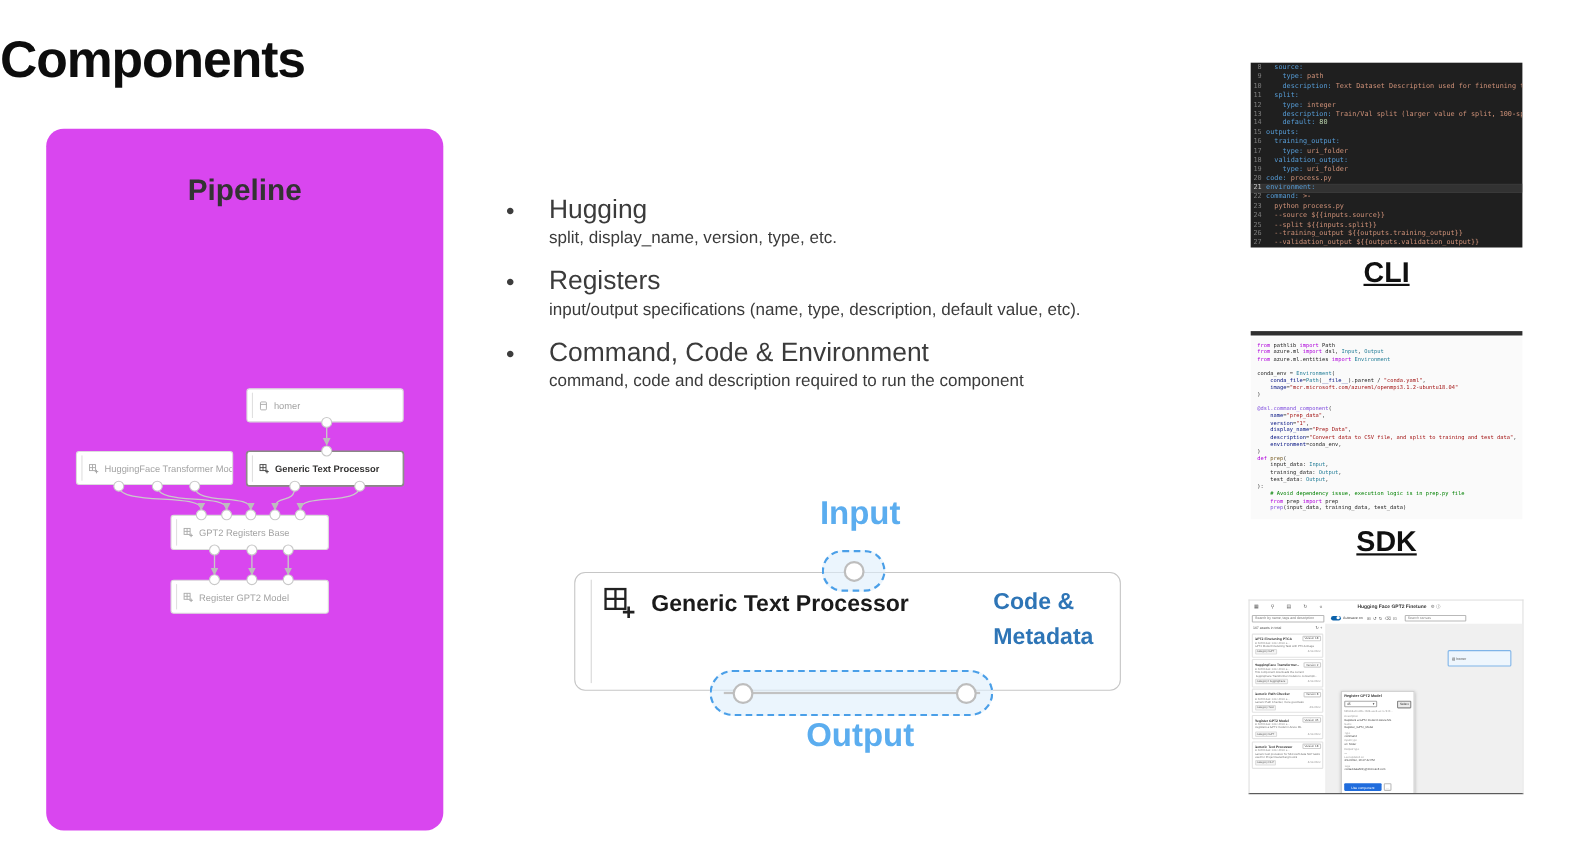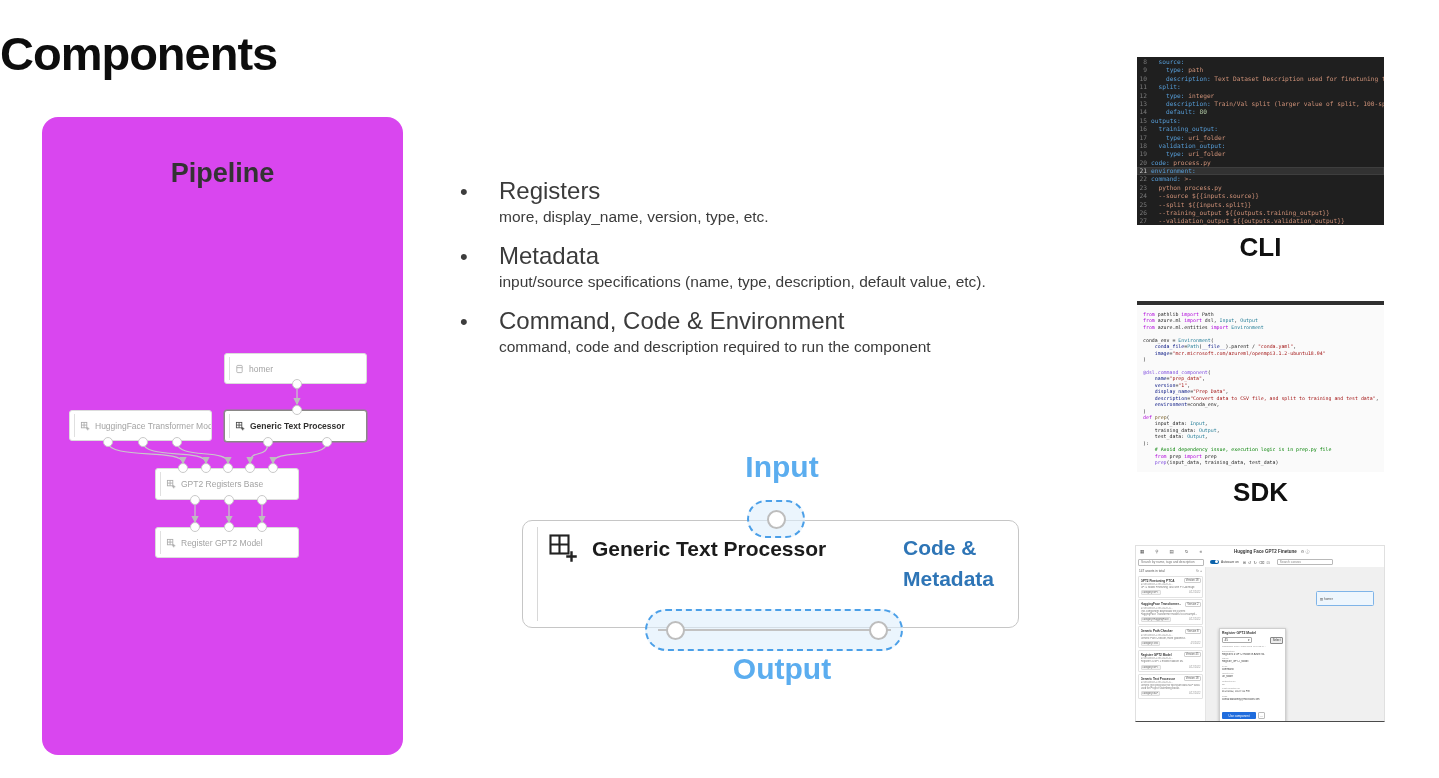--- a/index.html
+++ b/index.html
@@ -44,21 +44,21 @@
   .comp-annotation { position:absolute; left:903px; top:532px; width:118px; font-size:21px;
     font-weight:700; color:#2E75B6; line-height:31px; z-index:2; }
   .dash-box { position:absolute; border:2.5px dashed #4A9FE8; background:rgba(222,238,251,0.6); z-index:3; }
   .dash-input { left:747px; top:500px; width:58px; height:38px; border-radius:19px; }
   .dash-output { left:645px; top:609px; width:258px; height:42px; border-radius:21px; }
   .out-line { position:absolute; left:658px; top:629px; width:233px; height:2px; background:#c2c2c2; z-index:4; }
   .big-port { position:absolute; width:19px; height:19px; border-radius:50%; background:#fff;
     border:2.5px solid #bdbdbd; z-index:5; }
 
   
-  .side-label { position:absolute; width:247px; text-align:center; font-size:26px; font-weight:700; color:#101010; }
+  .side-label { position:absolute; width:247px; text-align:center; font-size:26px; font-weight:700; color:#101010;text-decoration:underline; }
 
   .cli-block { position:absolute; left:1137px; top:57px; width:247px; height:168px;
     background:#1f1f1f; overflow:hidden; font-family:"DejaVu Sans Mono", monospace; padding-top:1px; }
   .cli-line { display:flex; height:8.4px; line-height:8.4px; font-size:6.2px; white-space:pre; }
   .cli-line.hl { background:#323232; box-shadow:inset 0 0 0 0.5px #4a4a4a; }
   .cli-ln { width:14px; text-align:right; padding-right:4px; color:#7c7c7c; flex:none; }
   .cli-line.hl .cli-ln { color:#c6c6c6; }
   .tok-k { color:#569cd6; } .tok-v { color:#ce9178; } .tok-num { color:#b5cea8; }
 
   .sdk-divider { position:absolute; left:1137px; top:301px; width:247px; height:3.5px; background:#2f2f2f; }
@@ -216,29 +216,29 @@
           <circle cx="187" cy="410" r="4.5"></circle>
           <circle cx="220" cy="410" r="4.5"></circle>
       </g>
     </svg>
   </section>
 
   <ul class="bullets">
     <li>
       <span class="bullet-marker">•</span>
       <div>
-        <div class="bullet-title">Registers</div>
-        <div class="bullet-desc">more, display_name, version, type, etc.</div>
+        <div class="bullet-title">Hugging</div>
+        <div class="bullet-desc">split, display_name, version, type, etc.</div>
       </div>
     </li>
     <li>
       <span class="bullet-marker">•</span>
       <div>
-        <div class="bullet-title">Metadata</div>
-        <div class="bullet-desc">input/source specifications (name, type, description, default value, etc).</div>
+        <div class="bullet-title">Registers</div>
+        <div class="bullet-desc">input/output specifications (name, type, description, default value, etc).</div>
       </div>
     </li>
     <li>
       <span class="bullet-marker">•</span>
       <div>
         <div class="bullet-title">Command, Code &amp; Environment</div>
         <div class="bullet-desc">command, code and description required to run the component</div>
       </div>
     </li>
   </ul>

